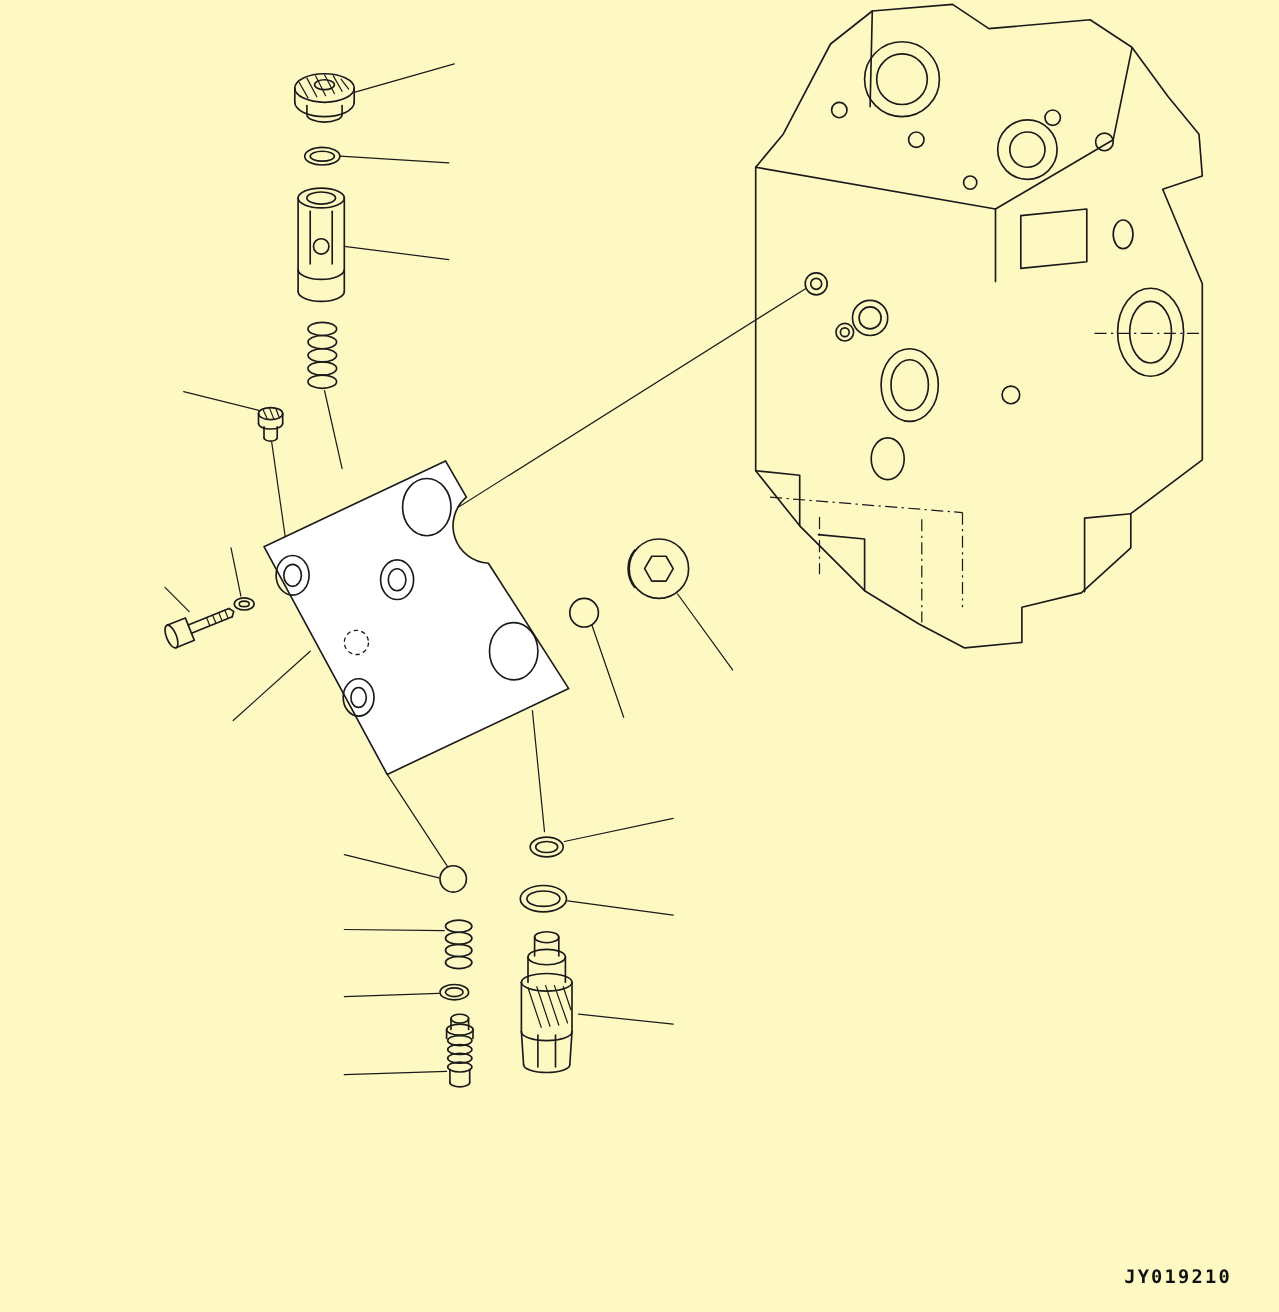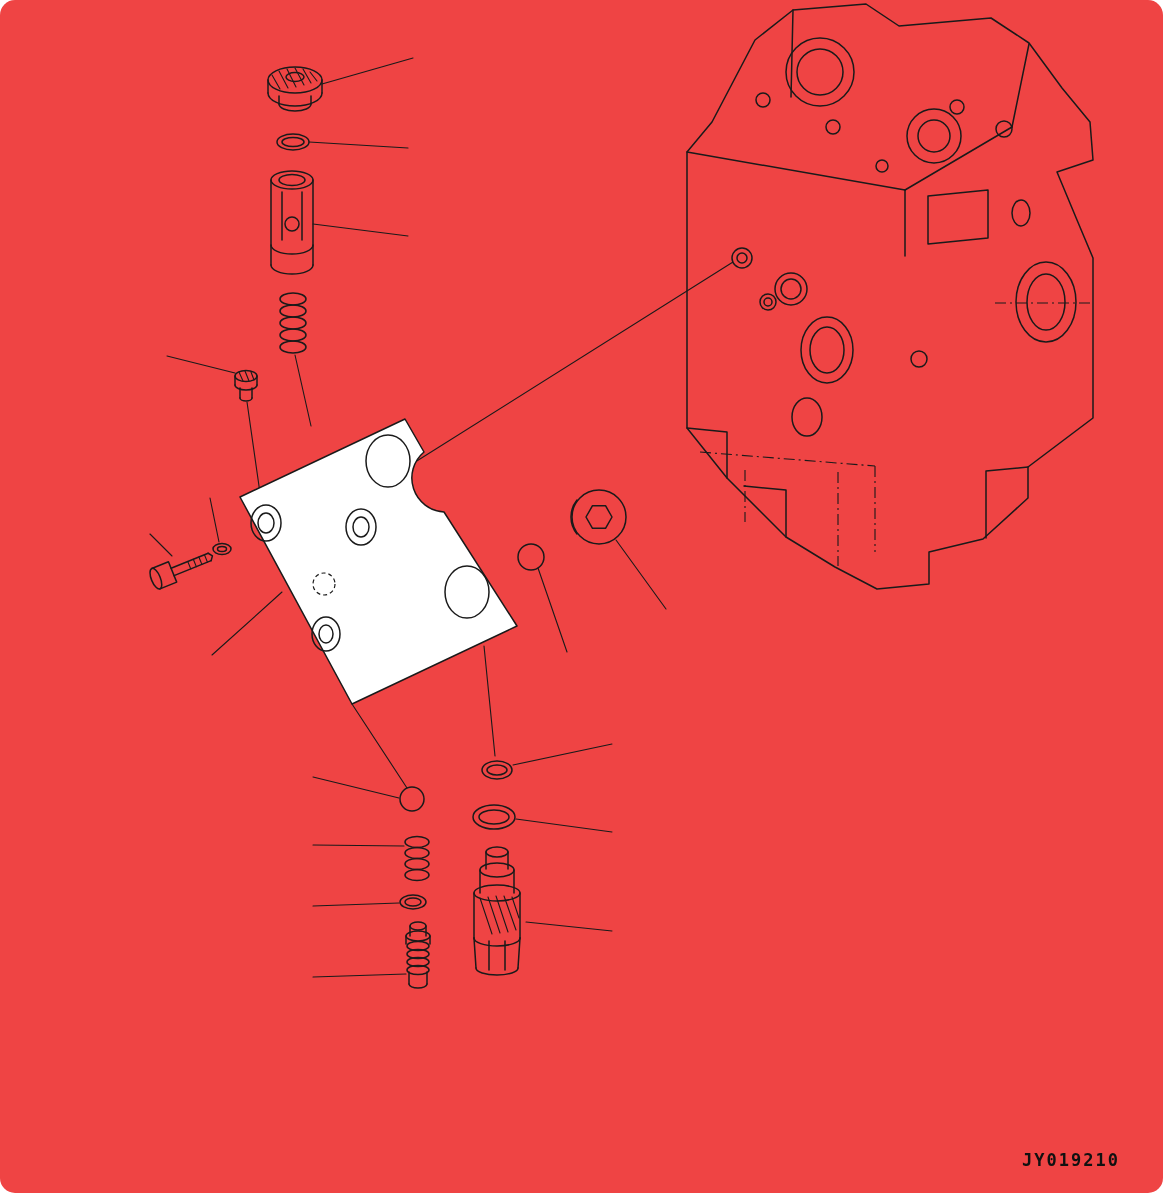--- a/index.html
+++ b/index.html
@@ -1,22 +1,21 @@
 <!DOCTYPE html>
 <html><head>
 <meta charset="utf-8">
 <style>
   html,body{margin:0;padding:0;background:#ffffff;}
   .canvas{
     position:relative;
     width:1163px;height:1193px;
-    background:#ef4444;
+    background:#fef9c3;
     font-family:"DejaVu Sans Mono", monospace;
     overflow:hidden;
-    border-radius:15px;
   }
   svg{position:absolute;left:0;top:0;}
   .ln{fill:none;stroke:#1a1a1a;stroke-width:1.5;stroke-linecap:round;stroke-linejoin:round;}
   .thin{fill:none;stroke:#1a1a1a;stroke-width:1.1;stroke-linecap:round;}
   .fillw{fill:#ffffff;stroke:#1a1a1a;stroke-width:1.5;stroke-linejoin:round;}
   .dashdot{fill:none;stroke:#1a1a1a;stroke-width:1.1;stroke-dasharray:11 4 2 4;}
   .dashed{fill:none;stroke:#1a1a1a;stroke-width:1.2;stroke-dasharray:4 3;}
   .drawing-no{
     font-family:"DejaVu Sans Mono", monospace;
     font-size:17px;font-weight:bold;fill:#111111;letter-spacing:2px;

